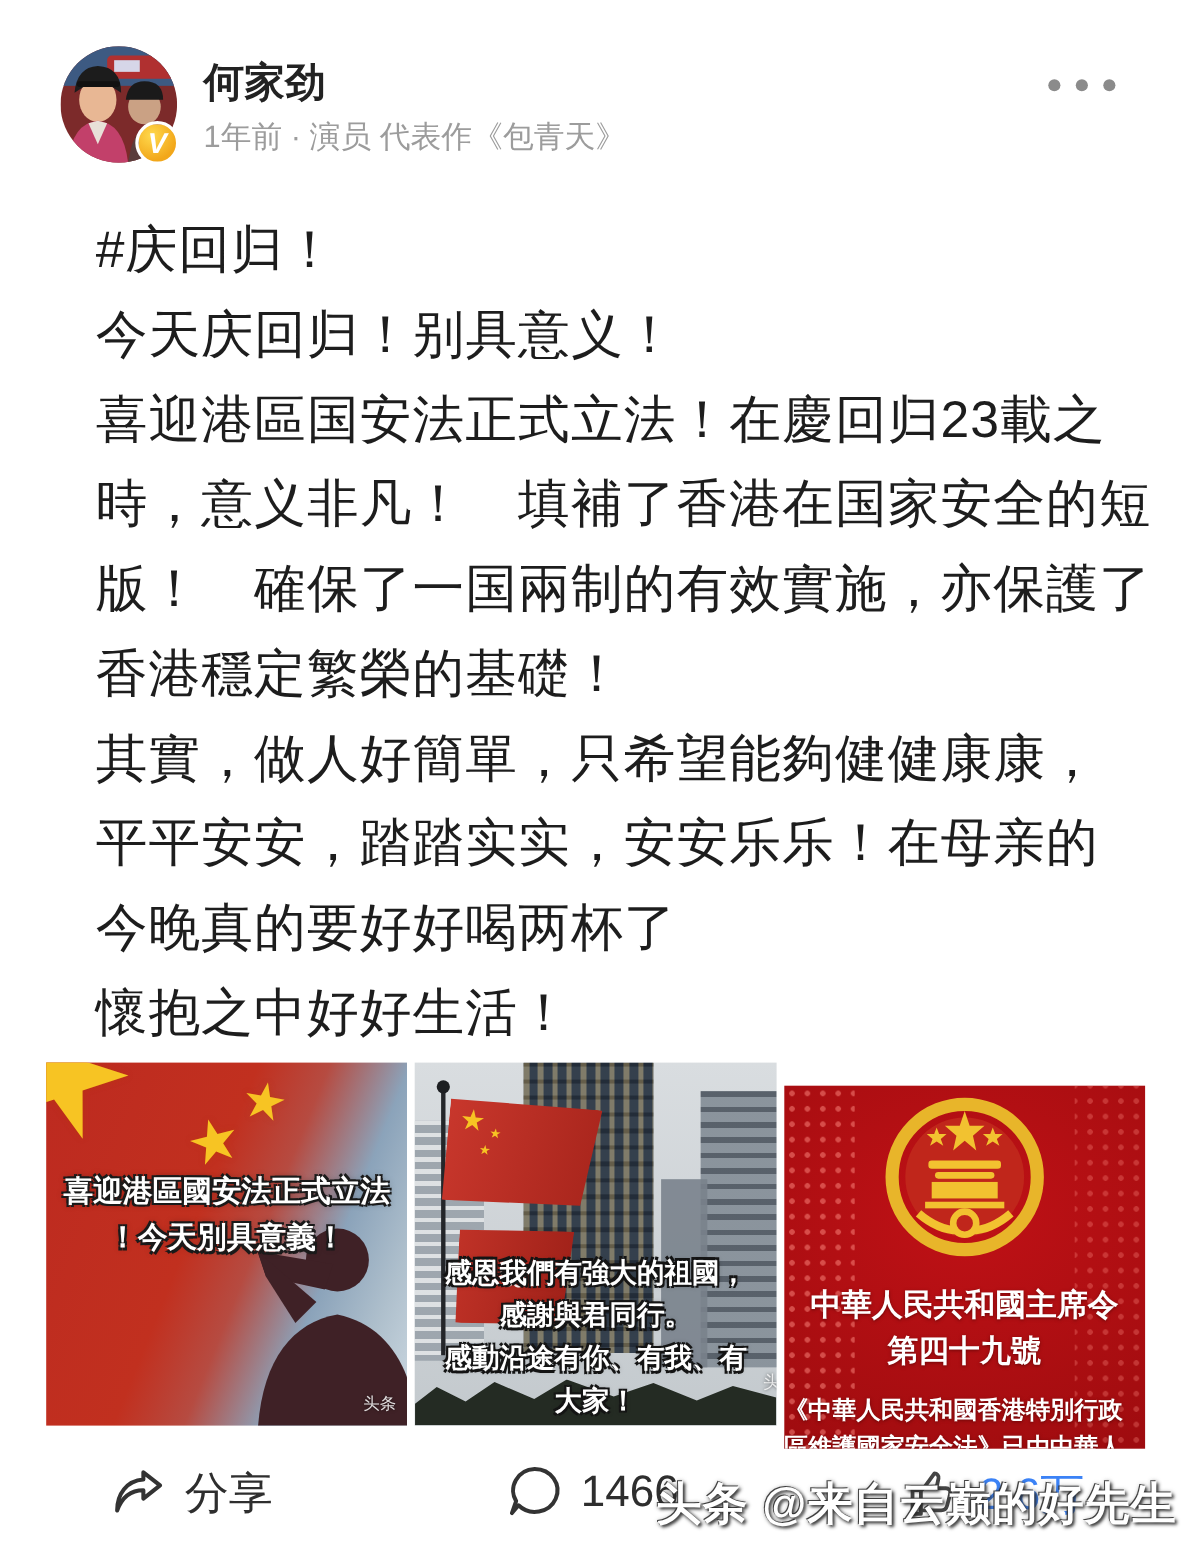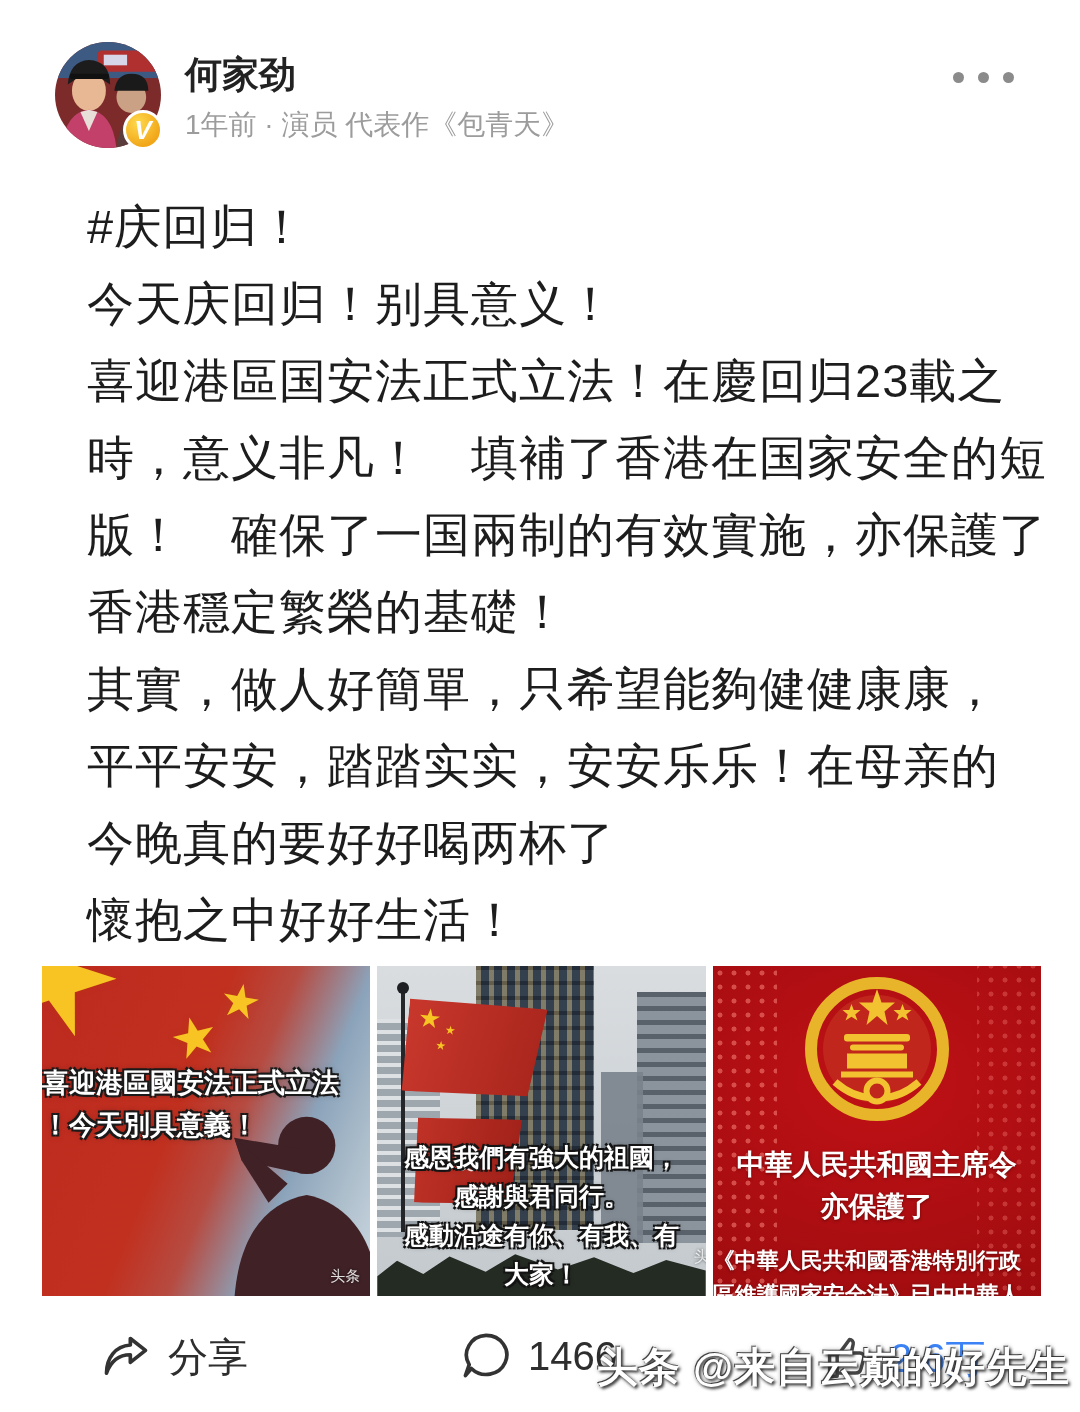--- a/index.html
+++ b/index.html
@@ -27,21 +27,21 @@
   .img-row { position:absolute; left:42px; top:966px; width:999px; height:330px; display:flex; gap:7px; }
   .ph { position:relative; flex:1 1 0; height:330px; overflow:hidden; background:#b3241c; }
 
   
   .ph1 { background:linear-gradient(112deg,#bd2a20 0%,#c1301f 42%,#b64b41 56%,#8ba3ba 72%,#aebfcc 86%,#cdd9e2 100%); }
   .ph1 .star { position:absolute; color:#f7c423; text-shadow:0 0 6px rgba(180,60,0,.35); }
   .s-big { font-size:150px; left:-52px; top:-78px; transform:rotate(18deg); }
   .s-a { font-size:54px; left:128px; top:40px; transform:rotate(-14deg); }
   .s-b { font-size:46px; left:178px; top:8px; transform:rotate(10deg); }
   .ph1 .man { position:absolute; right:-10px; bottom:-6px; width:200px; height:210px; }
-  .ov1 { position:absolute; left:0; right:0; top:96px; color:#fff; font-size:27px;
+  .ov1 { position:absolute; left:0; right:0; top:96px; text-align:center; color:#fff; font-size:27px;
     font-weight:bold; line-height:42px;
     text-shadow:-2px -2px 0 #1a1a1a,2px -2px 0 #1a1a1a,-2px 2px 0 #1a1a1a,2px 2px 0 #1a1a1a,0 0 6px rgba(0,0,0,.5); }
   .wm-tiny { position:absolute; right:10px; bottom:10px; color:rgba(255,255,255,.85); font-size:15px;
     text-shadow:0 0 3px rgba(0,0,0,.6); }
 
   
   .ph2 { background:linear-gradient(#d9dde0 0%,#cdd2d6 55%,#c3c9cd 100%); }
   .bld { position:absolute; }
   .bld-c { left:30%; width:36%; top:0; height:80%;
     background:
@@ -63,21 +63,21 @@
   .flag-hk { position:absolute; left:38px; top:150px; width:104px; height:90px; background:linear-gradient(100deg,#c03227,#9e2018);
     clip-path:polygon(0 6%,100% 0,94% 94%,2% 100%); transform:rotate(4deg);
     color:rgba(255,255,255,.92); font-size:34px; line-height:86px; text-align:center; }
   .ov2 { position:absolute; left:0; right:0; top:172px; text-align:center; color:#fff; font-size:25px;
     font-weight:bold; line-height:39px;
     text-shadow:-2px -2px 0 #141414,2px -2px 0 #141414,-2px 2px 0 #141414,2px 2px 0 #141414,0 0 5px rgba(0,0,0,.5); }
   .wm-cut { position:absolute; right:-4px; bottom:28px; color:rgba(255,255,255,.8); font-size:16px;
     text-shadow:0 0 3px rgba(0,0,0,.6); }
 
   
-  .ph3 { background:radial-gradient(140% 110% at 50% 35%, #c01116 0%, #a50d10 55%, #8d080c 100%); }
+  .ph3 { background:radial-gradient(140% 110% at 50% 35%, #c01116 0%, #a50d10 55%, #8d080c 100%);margin-top:21px; }
   .dots { position:absolute; top:0; bottom:0; width:64px; opacity:.55;
     background-image:radial-gradient(rgba(255,140,130,.9) 2.2px, transparent 2.8px);
     background-size:14px 14px; }
   .dots.left { left:0; } .dots.right { right:0; background-position:7px 7px; opacity:.35; }
   .emblem { position:absolute; left:50%; top:8px; transform:translateX(-50%); width:150px; height:150px; }
   .ord-title { position:absolute; left:0; right:0; top:178px; text-align:center; color:#fff; font-weight:bold;
     font-size:28px; line-height:42px; text-shadow:0 1px 3px rgba(60,0,0,.6); }
   .ord-body { position:absolute; left:0; right:0; top:278px; text-align:left; color:#fff; font-weight:bold;
     font-size:22px; line-height:34px; text-shadow:0 1px 3px rgba(60,0,0,.6); }
 
@@ -196,21 +196,21 @@
           <rect x="28" y="40" width="44" height="5" rx="2"></rect>
           <rect x="32" y="47" width="36" height="4" rx="2"></rect>
           <rect x="30" y="53" width="40" height="10"></rect>
           <rect x="26" y="65" width="48" height="4"></rect>
           <path d="M22 72 Q36 84 50 82 Q64 84 78 72" fill="none" stroke="#f2c230" stroke-width="5"></path>
           <circle cx="50" cy="78" r="7" fill="#c0261b" stroke="#f2c230" stroke-width="4"></circle>
         </g>
       </svg>
       <div class="ord-title">
         <div>中華人民共和國主席令</div>
-        <div>亦保護了</div>
+        <div>第四十九號</div>
       </div>
       <div class="ord-body">
         <div>《中華人民共和國香港特別行政</div>
         <div>區維護國家安全法》已由中華人民</div>
       </div>
     </div>
   </div>
 
   <div class="bar">
     <div class="act act-share">

